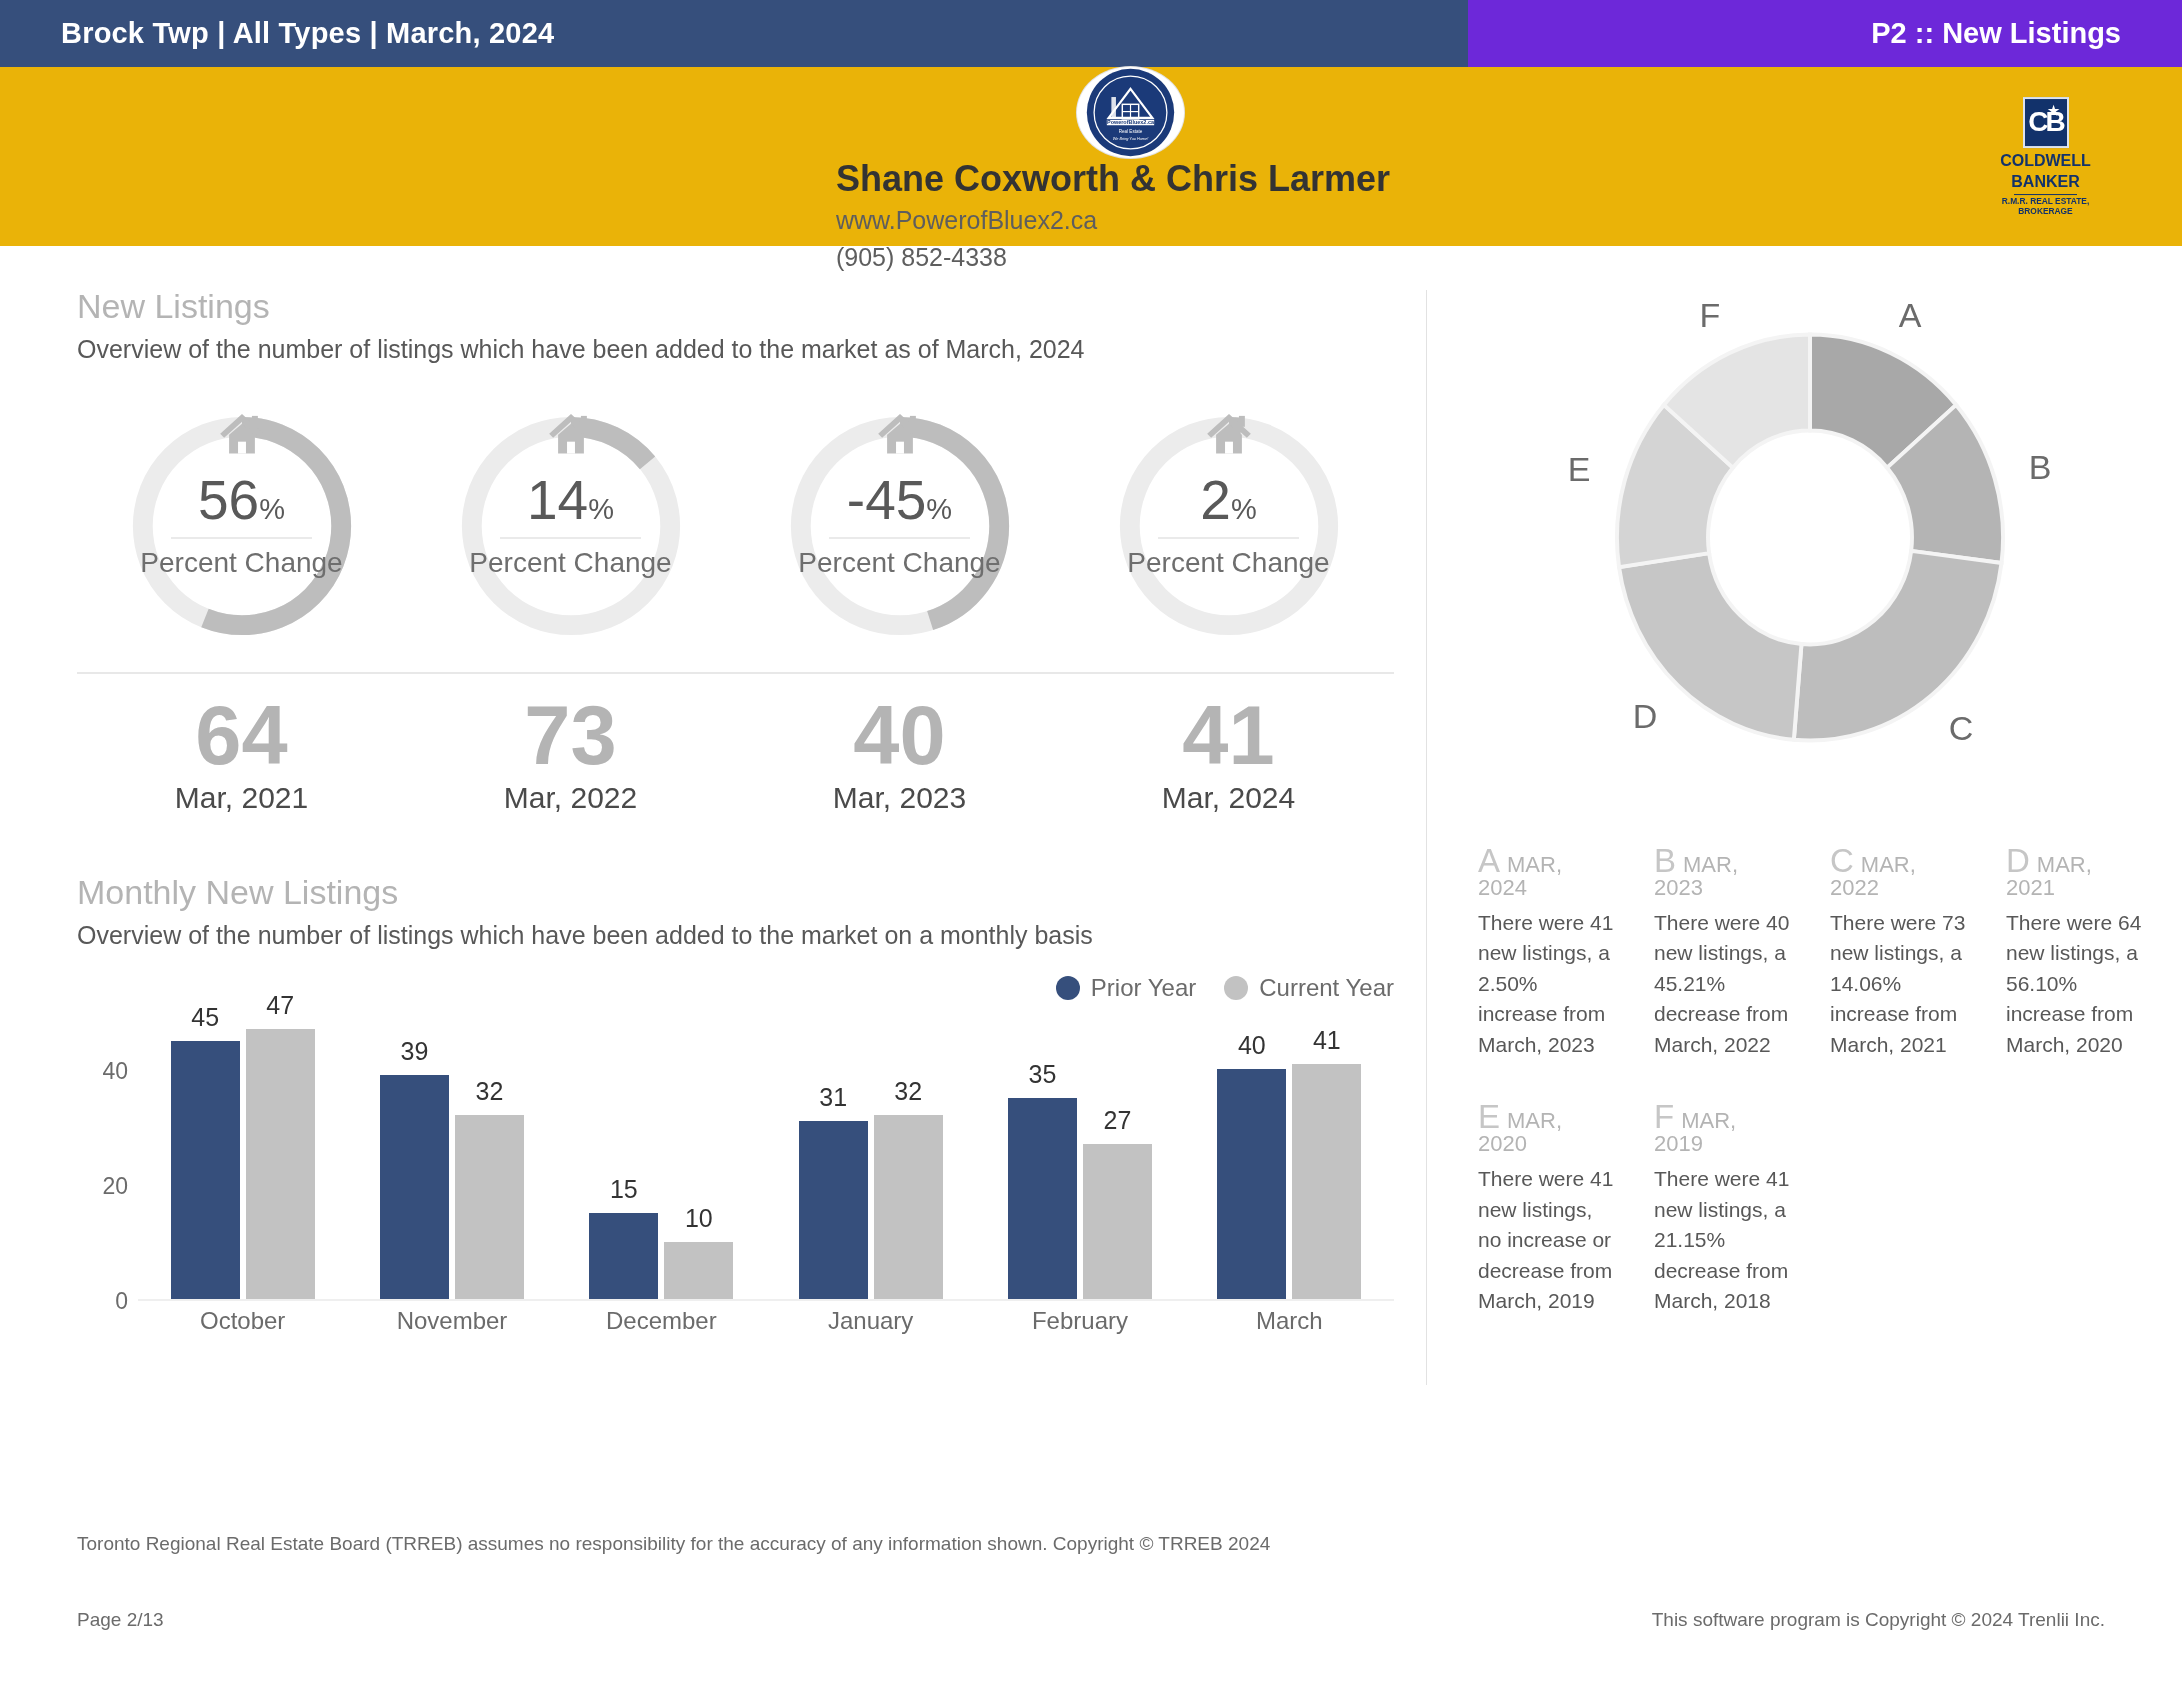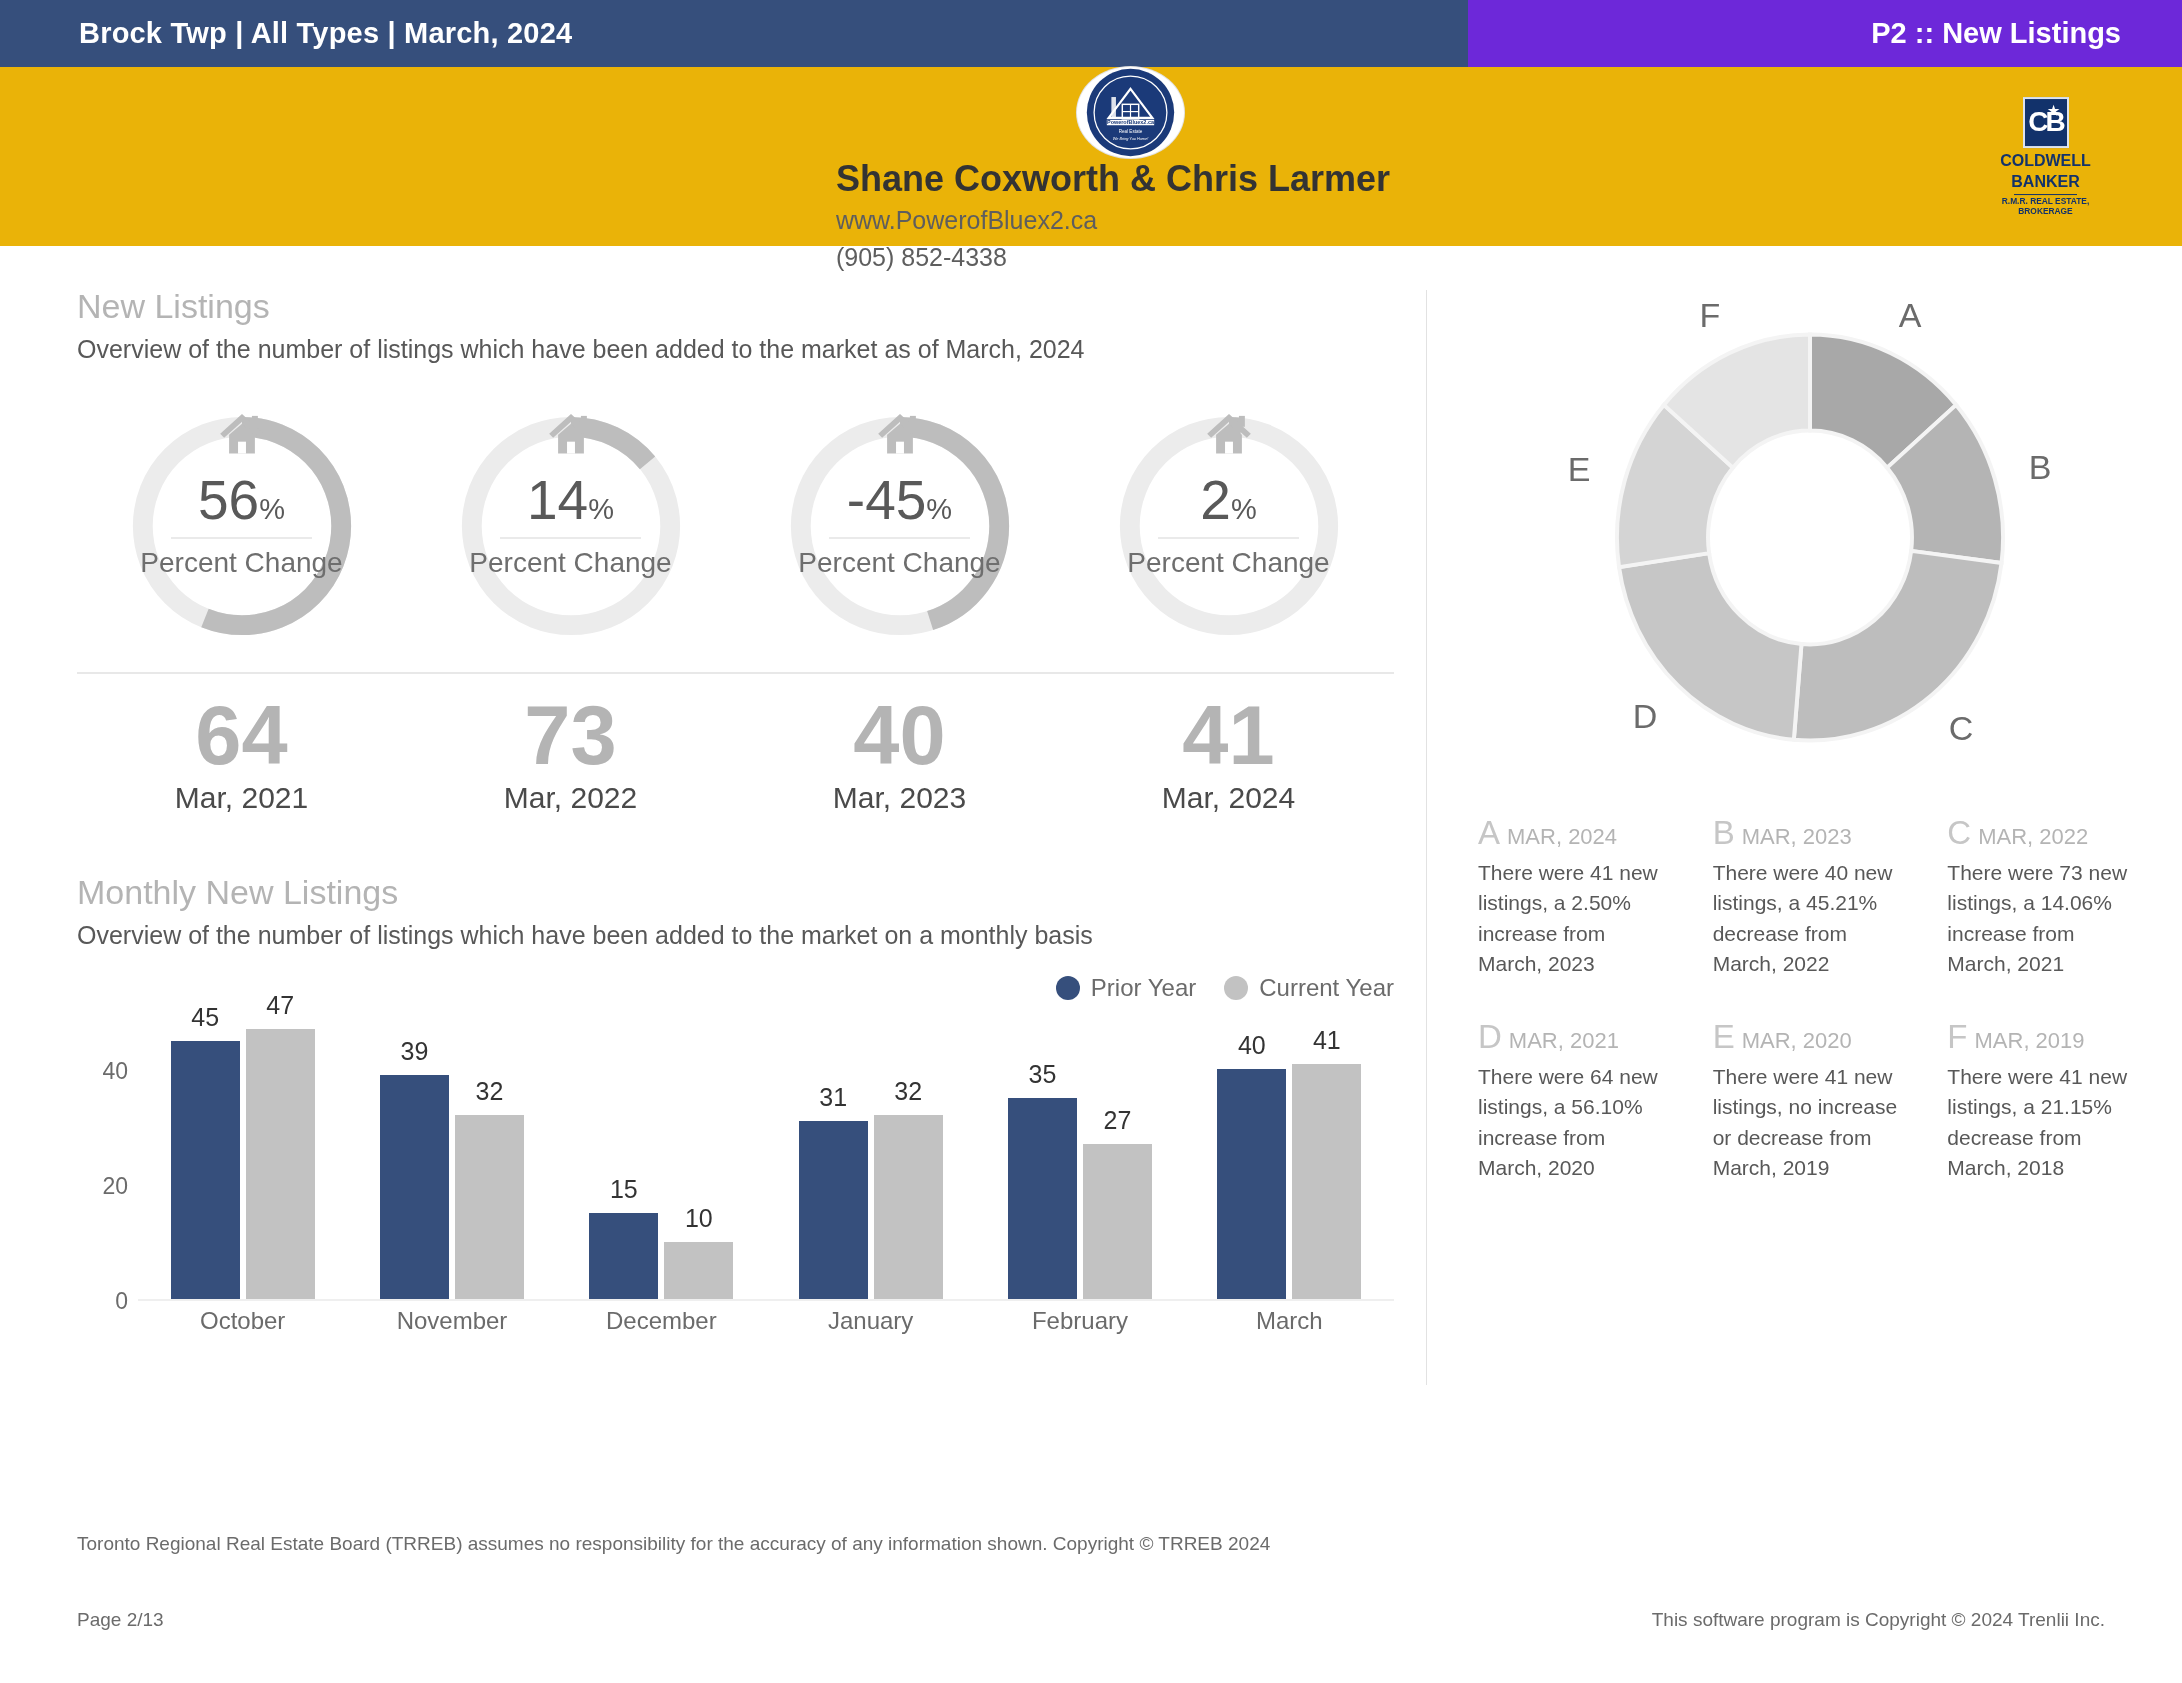--- a/index.html
+++ b/index.html
@@ -11,21 +11,21 @@
     -webkit-font-smoothing:antialiased;
   }
   .page { position:relative; width:2182px; height:1683px; overflow:hidden; background:#fff; }
 
   
   .topbar { display:flex; height:67px; width:100%; }
   .topbar-left {
     flex:0 0 1468px; background:#364f7c; display:flex; align-items:center;
   }
   .topbar-left .t {
-    color:#ffffff; font-size:29px; font-weight:bold; padding-left:79px; letter-spacing:0.2px;
+    color:#ffffff; font-size:29px; font-weight:bold; padding-left:61px; letter-spacing:0.2px;
   }
   .topbar-right {
     flex:1; background:#6d28d9; display:flex; align-items:center; justify-content:flex-end;
   }
   .topbar-right .t {
     color:#ffffff; font-size:29px; font-weight:bold; padding-right:61px;
   }
 
   
   .agentbar {
@@ -110,22 +110,22 @@
   .bar.current { background:#c2c2c2; }
   .xlabels { position:absolute; left:61px; right:0; top:293px; display:flex; }
   .xlab { flex:1; text-align:center; font-size:24px; color:#6b6b6b; }
 
   
   .donut-wrap { position:relative; width:594px; height:495px; margin:4px auto 0; }
   .donut-lbl { position:absolute; font-size:34px; color:#6b6b6b; }
 
   
   .callouts {
-    display:grid; grid-template-columns:1fr 1fr 1fr; column-gap:34px; row-gap:38px;
-    margin-top:31px;
+    display:grid; grid-template-columns:1fr 1fr 1fr 1fr; column-gap:34px; row-gap:38px;
+    margin-top:59px;
     gap:40px;
   }
   .callout-hd { font-size:22px; color:#b4b4b4; line-height:1; }
   .callout-hd .letter { font-size:33px; color:#c6c6c6; margin-right:7px; }
   .callout-body { font-size:21px; color:#585858; line-height:1.45; margin-top:9px; }
 
   
   .disclaimer {
     position:absolute; left:77px; top:1533px; font-size:19px; color:#6b6b6b;
   }

